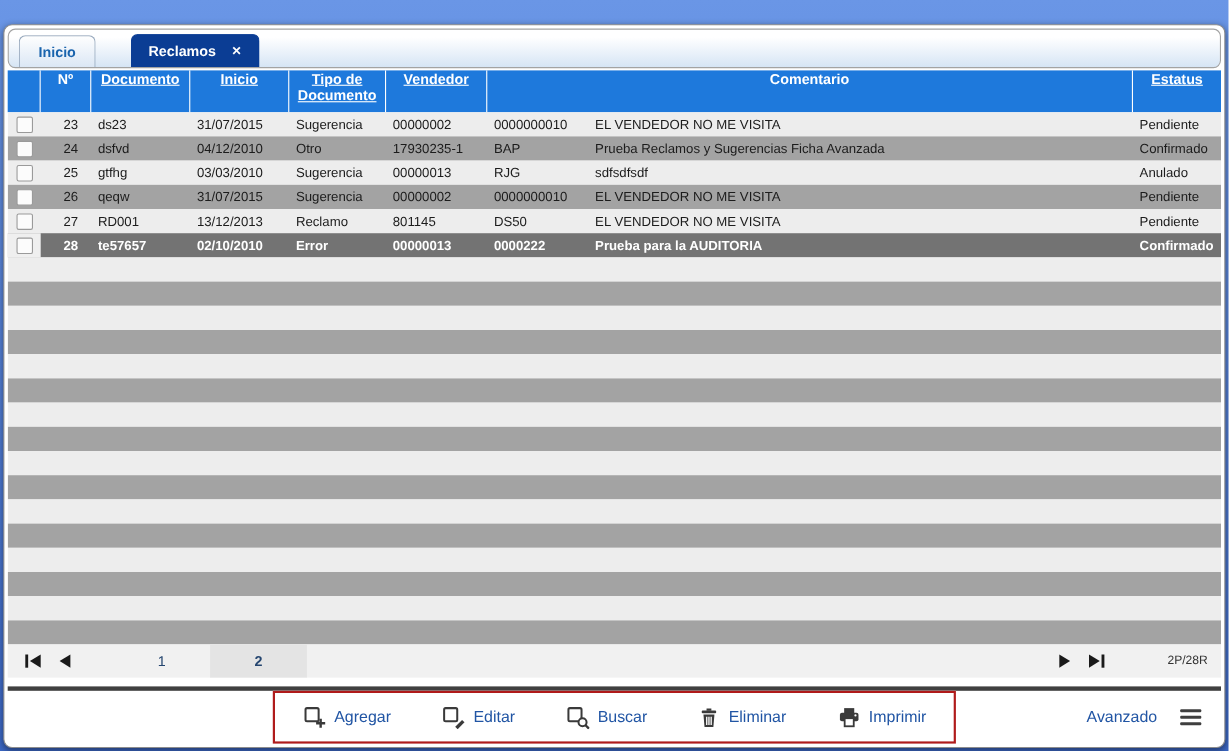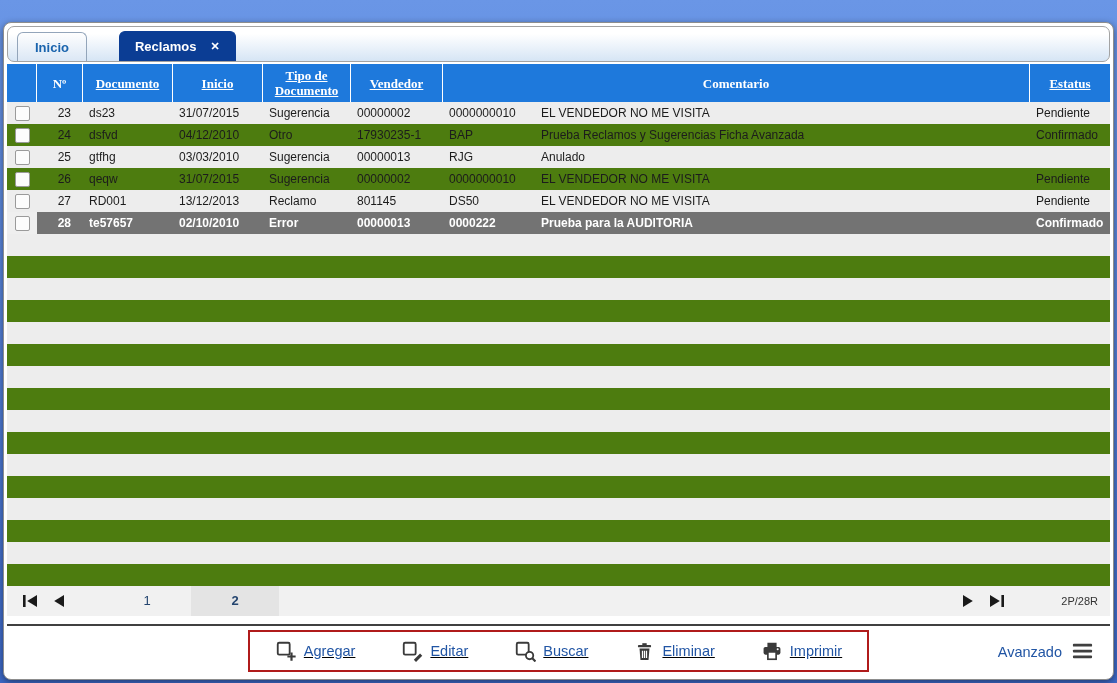--- a/index.html
+++ b/index.html
@@ -20,63 +20,63 @@
   .tab.inactive { background:linear-gradient(180deg,#fefefe,#dbe7f5);
                   border:1px solid #93a5ba; border-bottom:none; color:#1a64ad;
                   height:29px; padding:0 17px; margin-right:4px; }
   .tab.active { background:#0b3d94; border:1px solid #0b3d94; border-bottom:none;
                 color:#fff; height:30px; padding:0 15px;margin-left:28px; }
   .tab-close { margin-left:14px; font-size:11px; font-weight:bold; cursor:pointer; }
 
   
   .ghead { height:38px; flex:none; background:#1e79dc; display:flex;
            color:#fff; font-weight:bold; font-size:13px; }
-  .hc { display:flex; align-items:center; justify-content:center; text-align:center;
-        border-right:1px solid #fff; line-height:15px; overflow:hidden;font-family:Liberation Serif, serif; }
+  .hc { display:flex; align-items:flex-start; justify-content:center; text-align:center;
+        border-right:1px solid #fff; line-height:15px; overflow:hidden; }
   .hc:last-child { border-right:none; }
   .hc.u span { text-decoration:underline; }
   .w0 { width:30px; flex:none; } .w1 { width:46px; flex:none; }
   .w2 { width:90px; flex:none; } .w3 { width:90px; flex:none; }
   .w4 { width:88px; flex:none; } .w5 { width:92px; flex:none; }
   .w6 { width:92px; flex:none; } .w7 { flex:1; min-width:0; }
   .w8 { width:80px; flex:none; }
 
   .gbody { height:484px; flex:none; display:flex; flex-direction:column; overflow:hidden; }
   .grow { height:22px; flex:none; display:flex; align-items:stretch;
           font-size:12px; color:#1c1c1c; }
   .grow.odd  { background:#ededed; }
-  .grow.even { background:#4d7c0f; }
+  .grow.even { background:#a3a3a3; }
   .grow.sel  { background:#737373; color:#fff; font-weight:bold; }
   .cell { padding-left:6px; overflow:hidden; white-space:nowrap; line-height:22px; }
   .cell.num { text-align:right; padding-right:12px; padding-left:0; }
   .cbc { display:flex; align-items:center; justify-content:center; }
   .grow.sel .cbc { background:#efefef; }
   .cb { width:15px; height:15px; background:#fcfcfc; border:1px solid #9a9a9a;
         border-radius:2px; display:block; }
 
   
   .pager { height:30px; flex:none; background:#f1f1f1; display:flex; align-items:center;
            padding:0 12px; font-size:13px; color:#24456f; }
   .pbtn { width:22px; height:22px; display:flex; align-items:center; justify-content:center;
           margin-right:7px; cursor:pointer; }
   .pages { display:flex; margin-left:26px; }
   .page { width:88px; height:30px; line-height:30px; text-align:center; cursor:pointer; }
   .page.current { background:#e4e4e4; font-weight:bold; }
   .pspacer { flex:1; }
   .counter { margin-left:46px; font-size:11px; color:#333; }
 
   
-  .footer { flex:1; margin-top:8px; border-top:2px solid #404040; position:relative;
-            display:flex; align-items:center; justify-content:center; background:#fff;text-decoration:underline; }
+  .footer { flex:1; margin-top:8px; border-top:4px solid #404040; position:relative;
+            display:flex; justify-content:center; background:#fff; }
   .actions { display:flex; align-items:center; gap:46px; border:2px solid #b01b1b;
              padding:8px 25px; background:#fff; }
   .abtn { display:flex; align-items:center; gap:7px; font-size:14.5px;
           color:#2155a4; cursor:pointer; white-space:nowrap; }
   .advanced { position:absolute; right:16px; top:50%; transform:translateY(-50%);
-              display:flex; align-items:center; gap:9px; font-size:14.5px;
+              display:flex; align-items:center; gap:19px; font-size:14.5px;
               color:#2155a4; cursor:pointer; }
   .icon { display:block; }
 </style>
 </head>
 <body>
 
 <div class="desktop">
   <div class="window">
 
     <div class="tabstrip">
@@ -144,20 +144,21 @@
         <div class="grow odd">
           <div class="w0 cbc">
             <span class="cb"></span>
           </div>
           <div class="w1 cell num">25</div>
           <div class="w2 cell">gtfhg</div>
           <div class="w3 cell">03/03/2010</div>
           <div class="w4 cell">Sugerencia</div>
           <div class="w5 cell">00000013</div>
           <div class="w6 cell">RJG</div>
+          <div class="w7 cell">sdfsdfsdf</div>
           <div class="w8 cell">Anulado</div>
         </div>
         <div class="grow even">
           <div class="w0 cbc">
             <span class="cb"></span>
           </div>
           <div class="w1 cell num">26</div>
           <div class="w2 cell">qeqw</div>
           <div class="w3 cell">31/07/2015</div>
           <div class="w4 cell">Sugerencia</div>

